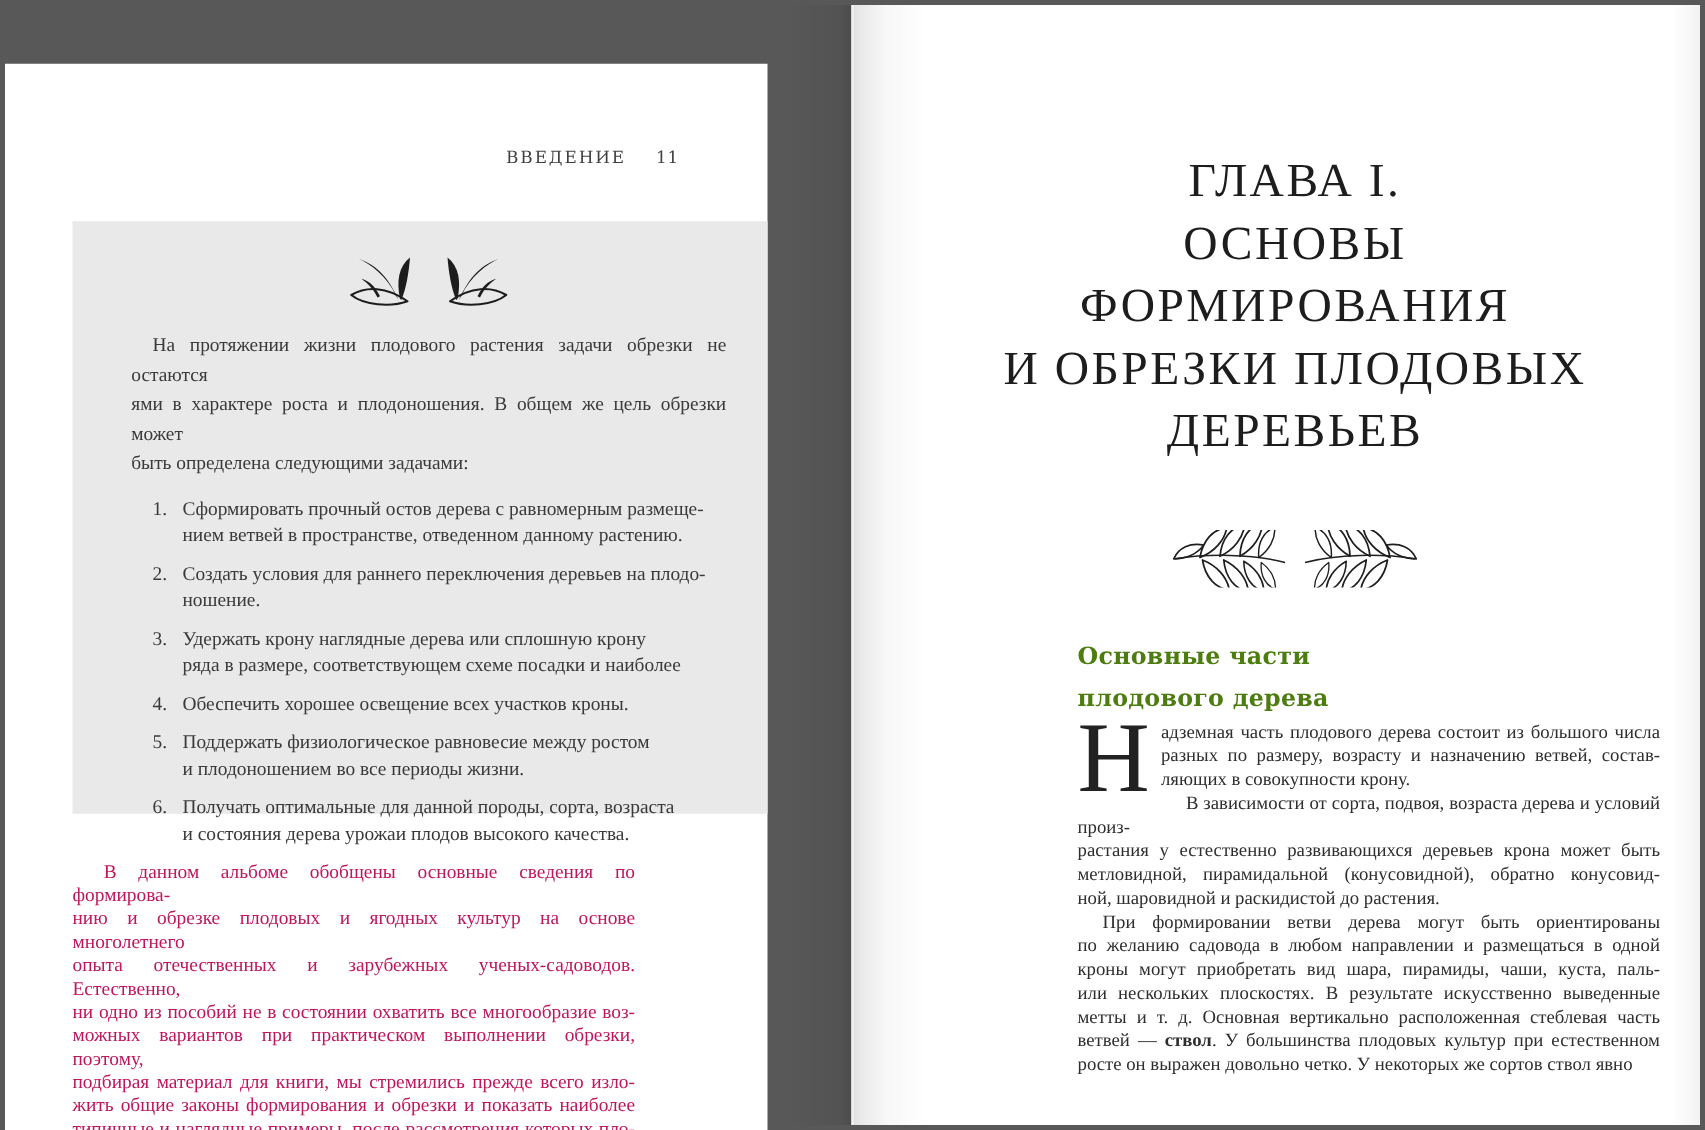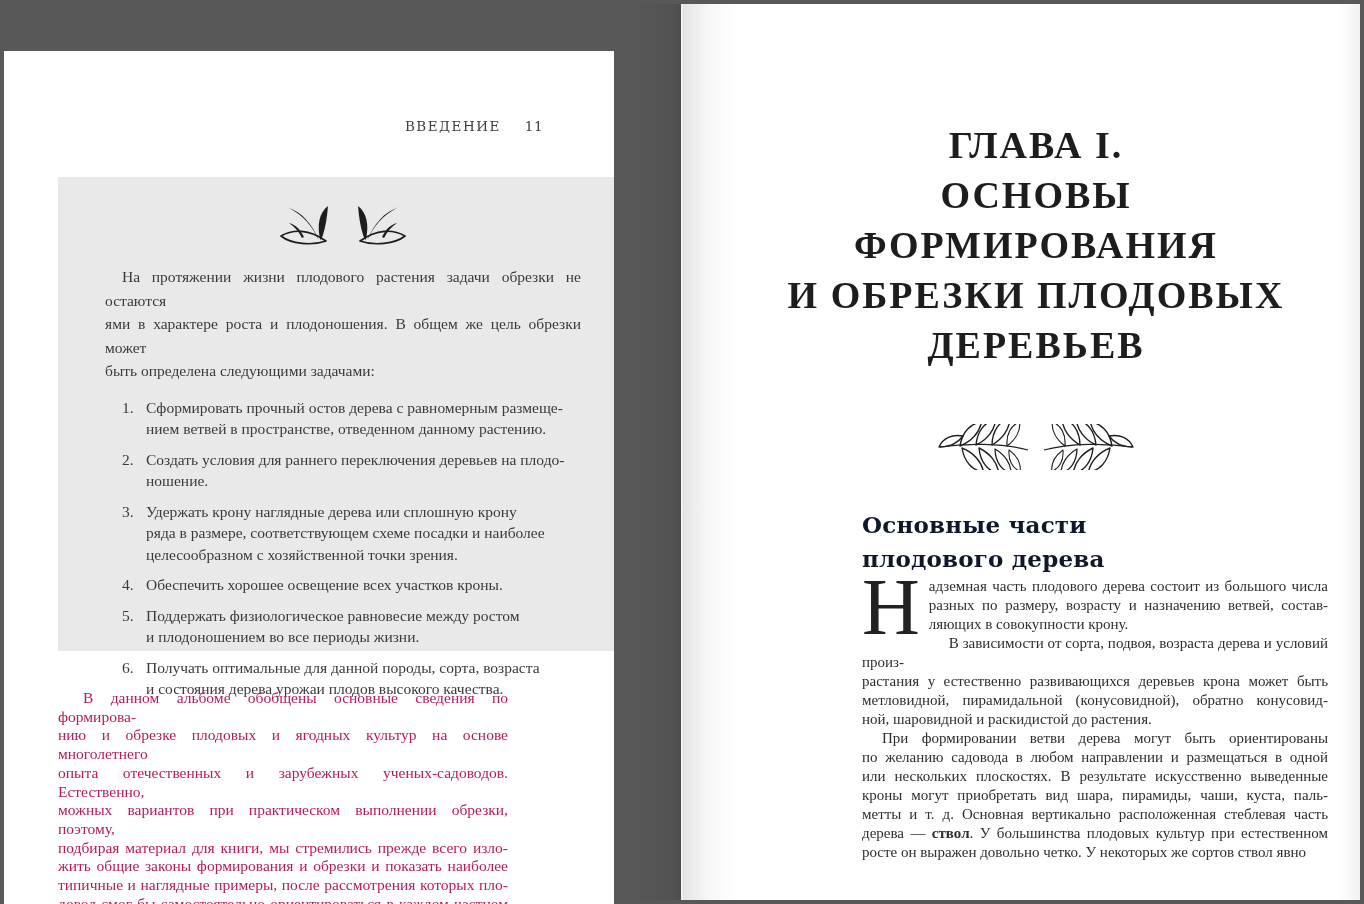--- a/index.html
+++ b/index.html
@@ -31,26 +31,26 @@
     font-size:15.5px;line-height:21.5px;color:#3a3a3a;}
   .goal-list li{display:flex;margin-bottom:9px;}
   .goal-list .num{width:24px;flex:0 0 24px;}
   .goal-list .li-text{flex:1;}
 
   .left-par{position:absolute;left:54px;top:638px;width:450px;
     font-size:15.5px;line-height:18.7px;color:#be185d;}
 
   
   .chapter-title{position:absolute;left:30px;top:116px;width:650px;margin:0;
-    text-align:center;font-family:"Liberation Serif",serif;font-weight:700;
+    text-align:center;font-family:"Liberation Serif",serif;font-weight:400;
     font-size:38px;line-height:50px;letter-spacing:2px;color:#1d1d1d;}
   .right-ornament{position:absolute;left:30px;top:420px;width:650px;text-align:center;height:46px;}
   .section-heading{position:absolute;left:181px;top:504px;margin:0;
-    font-family:"DejaVu Serif",serif;font-weight:700;font-size:23px;line-height:34px;
-    color:#0f172a;letter-spacing:.2px;}
+    font-family:"DejaVu Serif",serif;font-weight:700;font-size:19px;line-height:34px;
+    color:#4d7c0f;letter-spacing:.2px;}
   .body-text{position:absolute;left:181px;top:573px;width:466px;
     font-size:15px;line-height:19px;color:#2e2e2e;}
   .dropcap{float:left;font-size:80px;line-height:54px;height:57px;
     padding:3px 9px 0 0;color:#222;}
   .para b{font-weight:700;margin-top:44px;}
 
   
   .gutter{position:absolute;left:628px;top:4px;width:112px;height:896px;pointer-events:none;
     background:linear-gradient(to right, rgba(0,0,0,0) 0%, rgba(0,0,0,0.06) 38%,
       rgba(0,0,0,0.13) 47%, rgba(0,0,0,0.09) 53%, rgba(0,0,0,0.03) 72%, rgba(0,0,0,0) 100%);}
@@ -111,21 +111,20 @@
             <div class="li-text">
               <div class="line">Создать условия для раннего переключения деревьев на плодо-</div>
               <div class="line">ношение.</div>
             </div>
           </li>
           <li>
             <span class="num">3.</span>
             <div class="li-text">
               <div class="line">Удержать крону наглядные дерева или сплошную крону</div>
               <div class="line">ряда в размере, соответствующем схеме посадки и наиболее</div>
-              <div class="line">целесообразном с хозяйственной точки зрения.</div>
             </div>
           </li>
           <li>
             <span class="num">4.</span>
             <div class="li-text">
               <div class="line">Обеспечить хорошее освещение всех участков кроны.</div>
             </div>
           </li>
           <li>
             <span class="num">5.</span>
@@ -141,20 +140,21 @@
               <div class="line">и состояния дерева урожаи плодов высокого качества.</div>
             </div>
           </li>
         </ol>
     </div>
 
     <div class="left-par j-lines">
         <div class="line indent"><span>В данном альбоме обобщены основные сведения по формирова-</span></div>
         <div class="line"><span>нию и обрезке плодовых и ягодных культур на основе многолетнего</span></div>
         <div class="line"><span>опыта отечественных и зарубежных ученых-садоводов. Естественно,</span></div>
+        <div class="line"><span>ни одно из пособий не в состоянии охватить все многообразие воз-</span></div>
         <div class="line"><span>можных вариантов при практическом выполнении обрезки, поэтому,</span></div>
         <div class="line"><span>подбирая материал для книги, мы стремились прежде всего изло-</span></div>
         <div class="line"><span>жить общие законы формирования и обрезки и показать наиболее</span></div>
         <div class="line"><span>типичные и наглядные примеры, после рассмотрения которых пло-</span></div>
         <div class="line"><span>довод смог бы самостоятельно ориентироваться в каждом частном</span></div>
         <div class="line last"><span>четко.</span></div>
       </div>
   </div>
 
   <div class="page page-right">
@@ -217,24 +217,24 @@
       </div>
       <div class="para j-lines">
           <div class="line indent"><span>В зависимости от сорта, подвоя, возраста дерева и условий произ-</span></div>
           <div class="line"><span>растания у естественно развивающихся деревьев крона может быть</span></div>
           <div class="line"><span>метловидной, пирамидальной (конусовидной), обратно конусовид-</span></div>
           <div class="line last"><span>ной, шаровидной и раскидистой до растения.</span></div>
         </div>
       <div class="para j-lines">
           <div class="line indent"><span>При формировании ветви дерева могут быть ориентированы</span></div>
           <div class="line"><span>по желанию садовода в любом направлении и размещаться в одной</span></div>
+          <div class="line"><span>кроны могут приобретать вид шара, пирамиды, чаши, куста, паль-</span></div>
           <div class="line"><span>или нескольких плоскостях. В результате искусственно выведенные</span></div>
-          <div class="line"><span>кроны могут приобретать вид шара, пирамиды, чаши, куста, паль-</span></div>
           <div class="line"><span>метты и т. д. Основная вертикально расположенная стеблевая часть</span></div>
-          <div class="line"><span>дерева — </span><b>ствол</b><span>. У большинства плодовых культур при естественном</span></div>
+          <div class="line"><span>ветвей — </span><b>ствол</b><span>. У большинства плодовых культур при естественном</span></div>
           <div class="line last"><span>росте он выражен довольно четко. У некоторых же сортов ствол явно</span></div>
         </div>
     </div>
   </div>
 
   <div class="gutter"></div>
   <div class="edge-right"></div>
 </div>
 
 </body></html>

